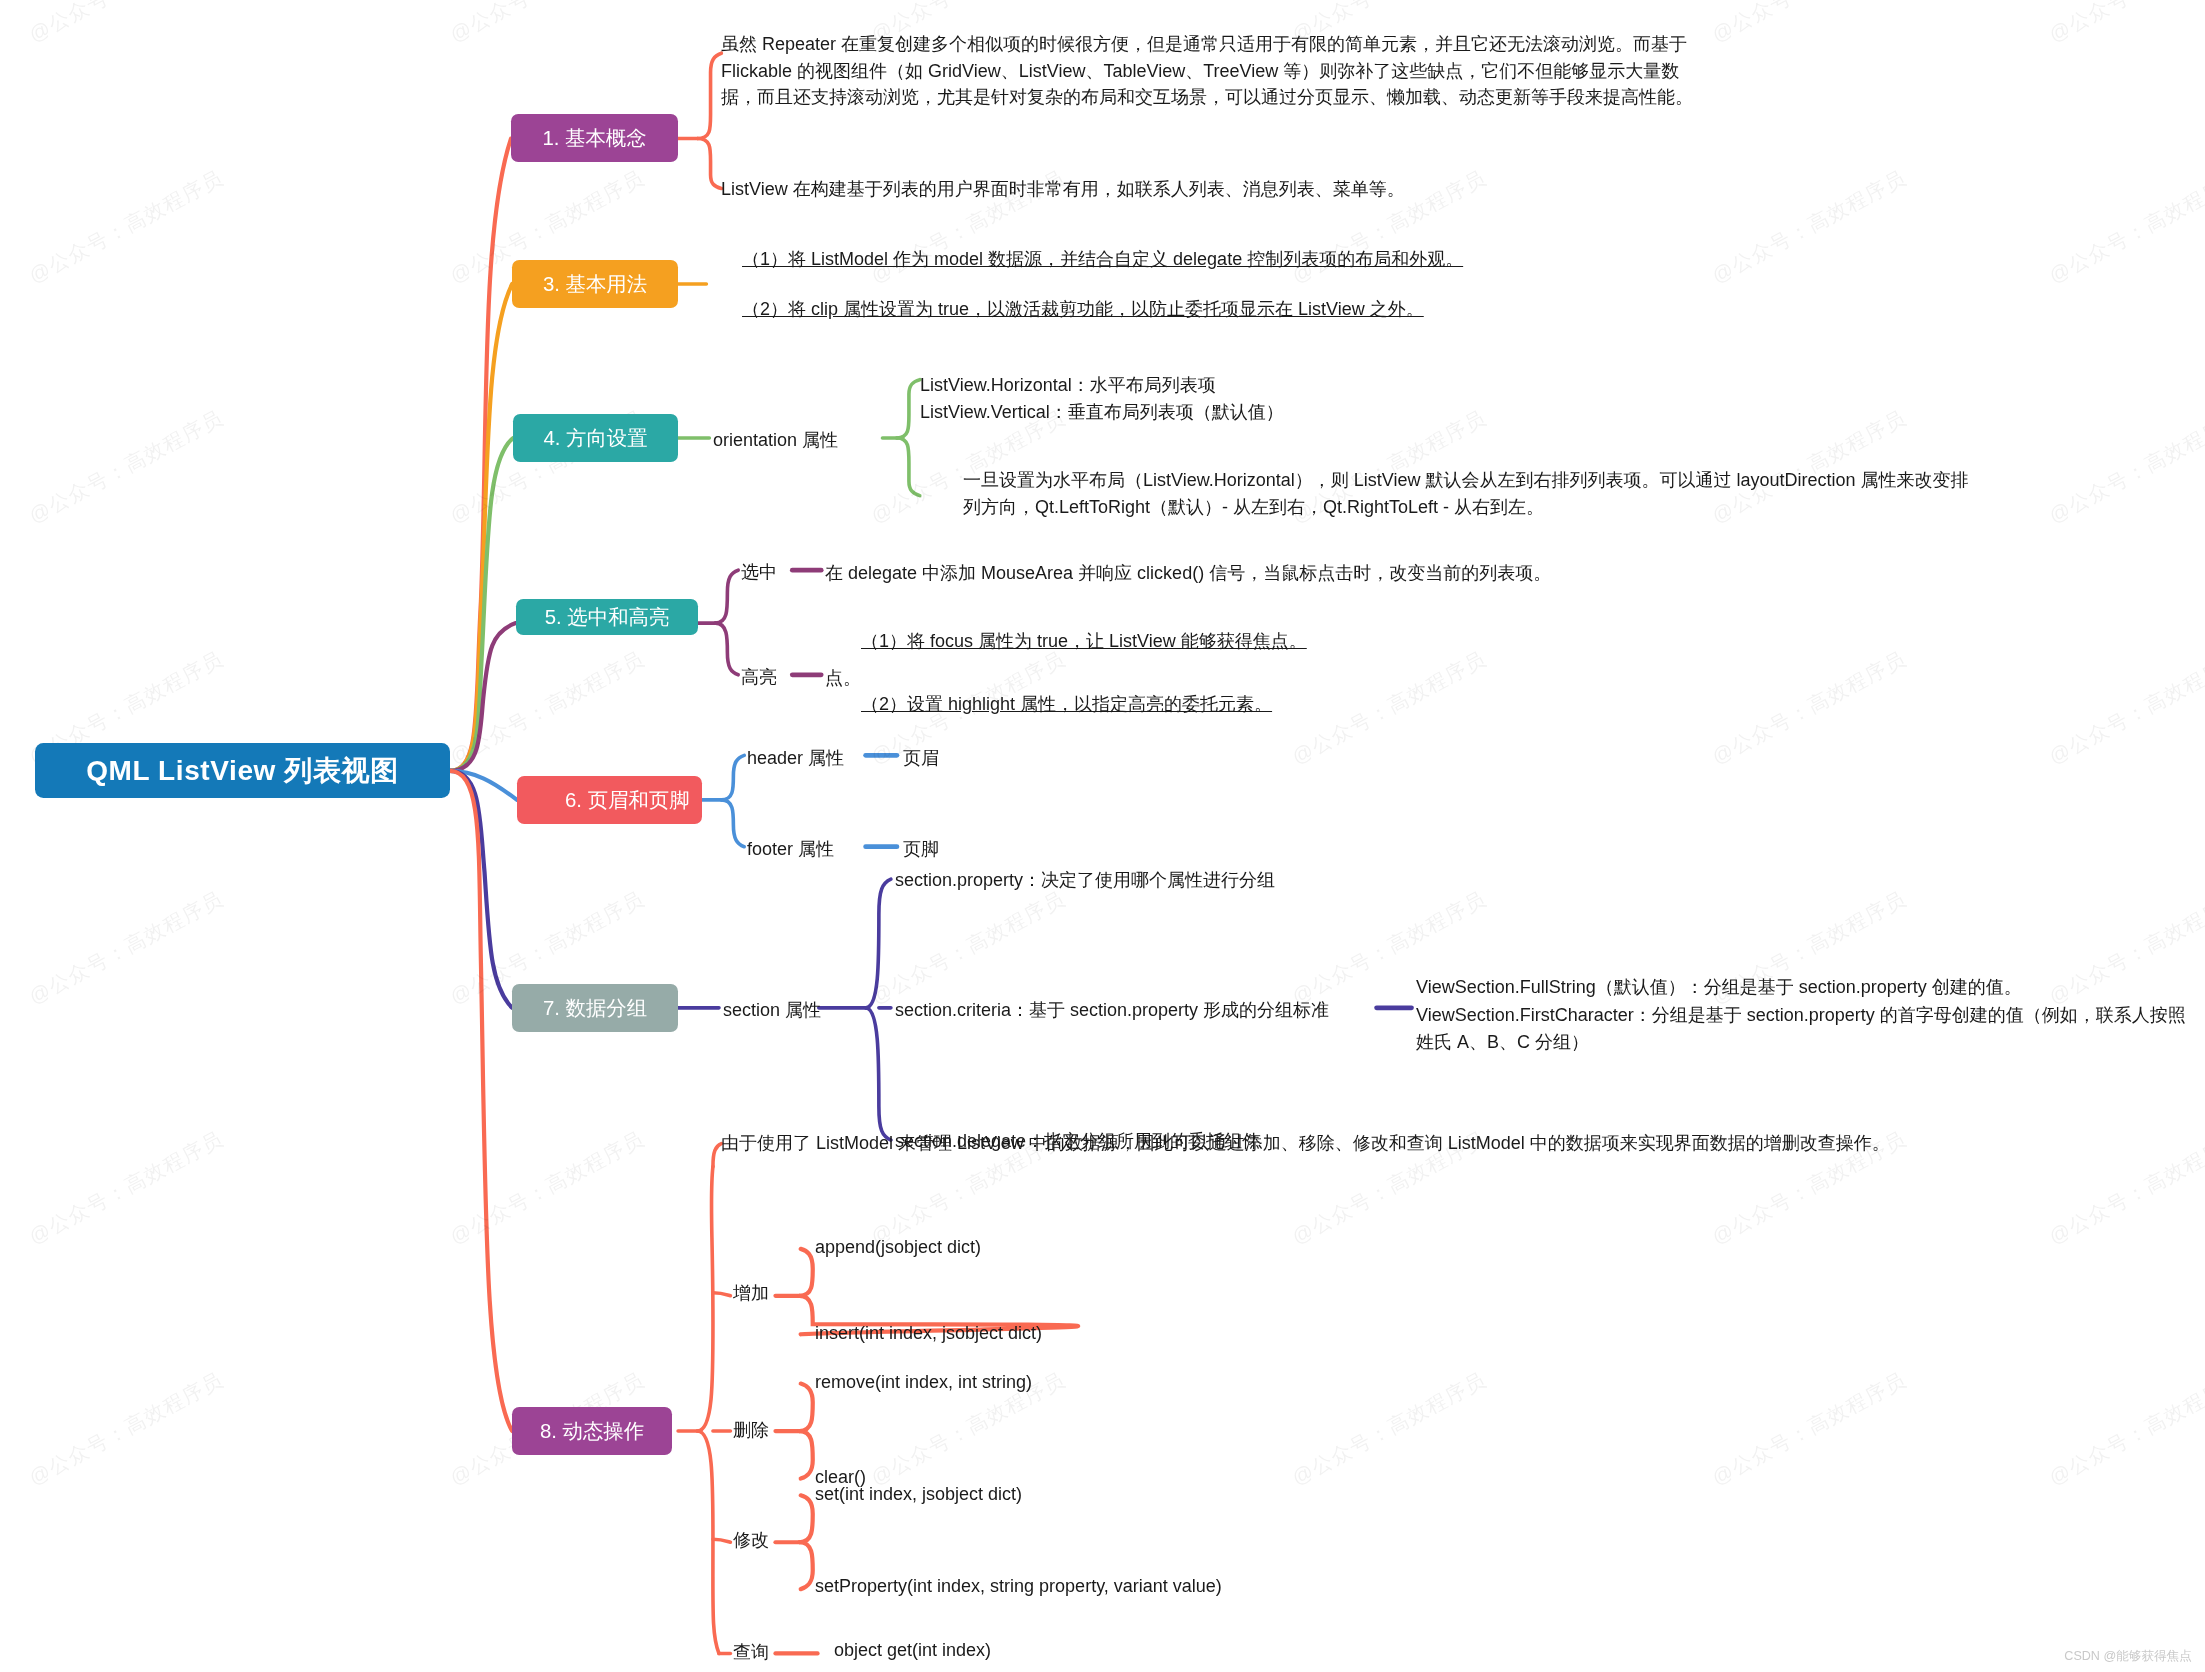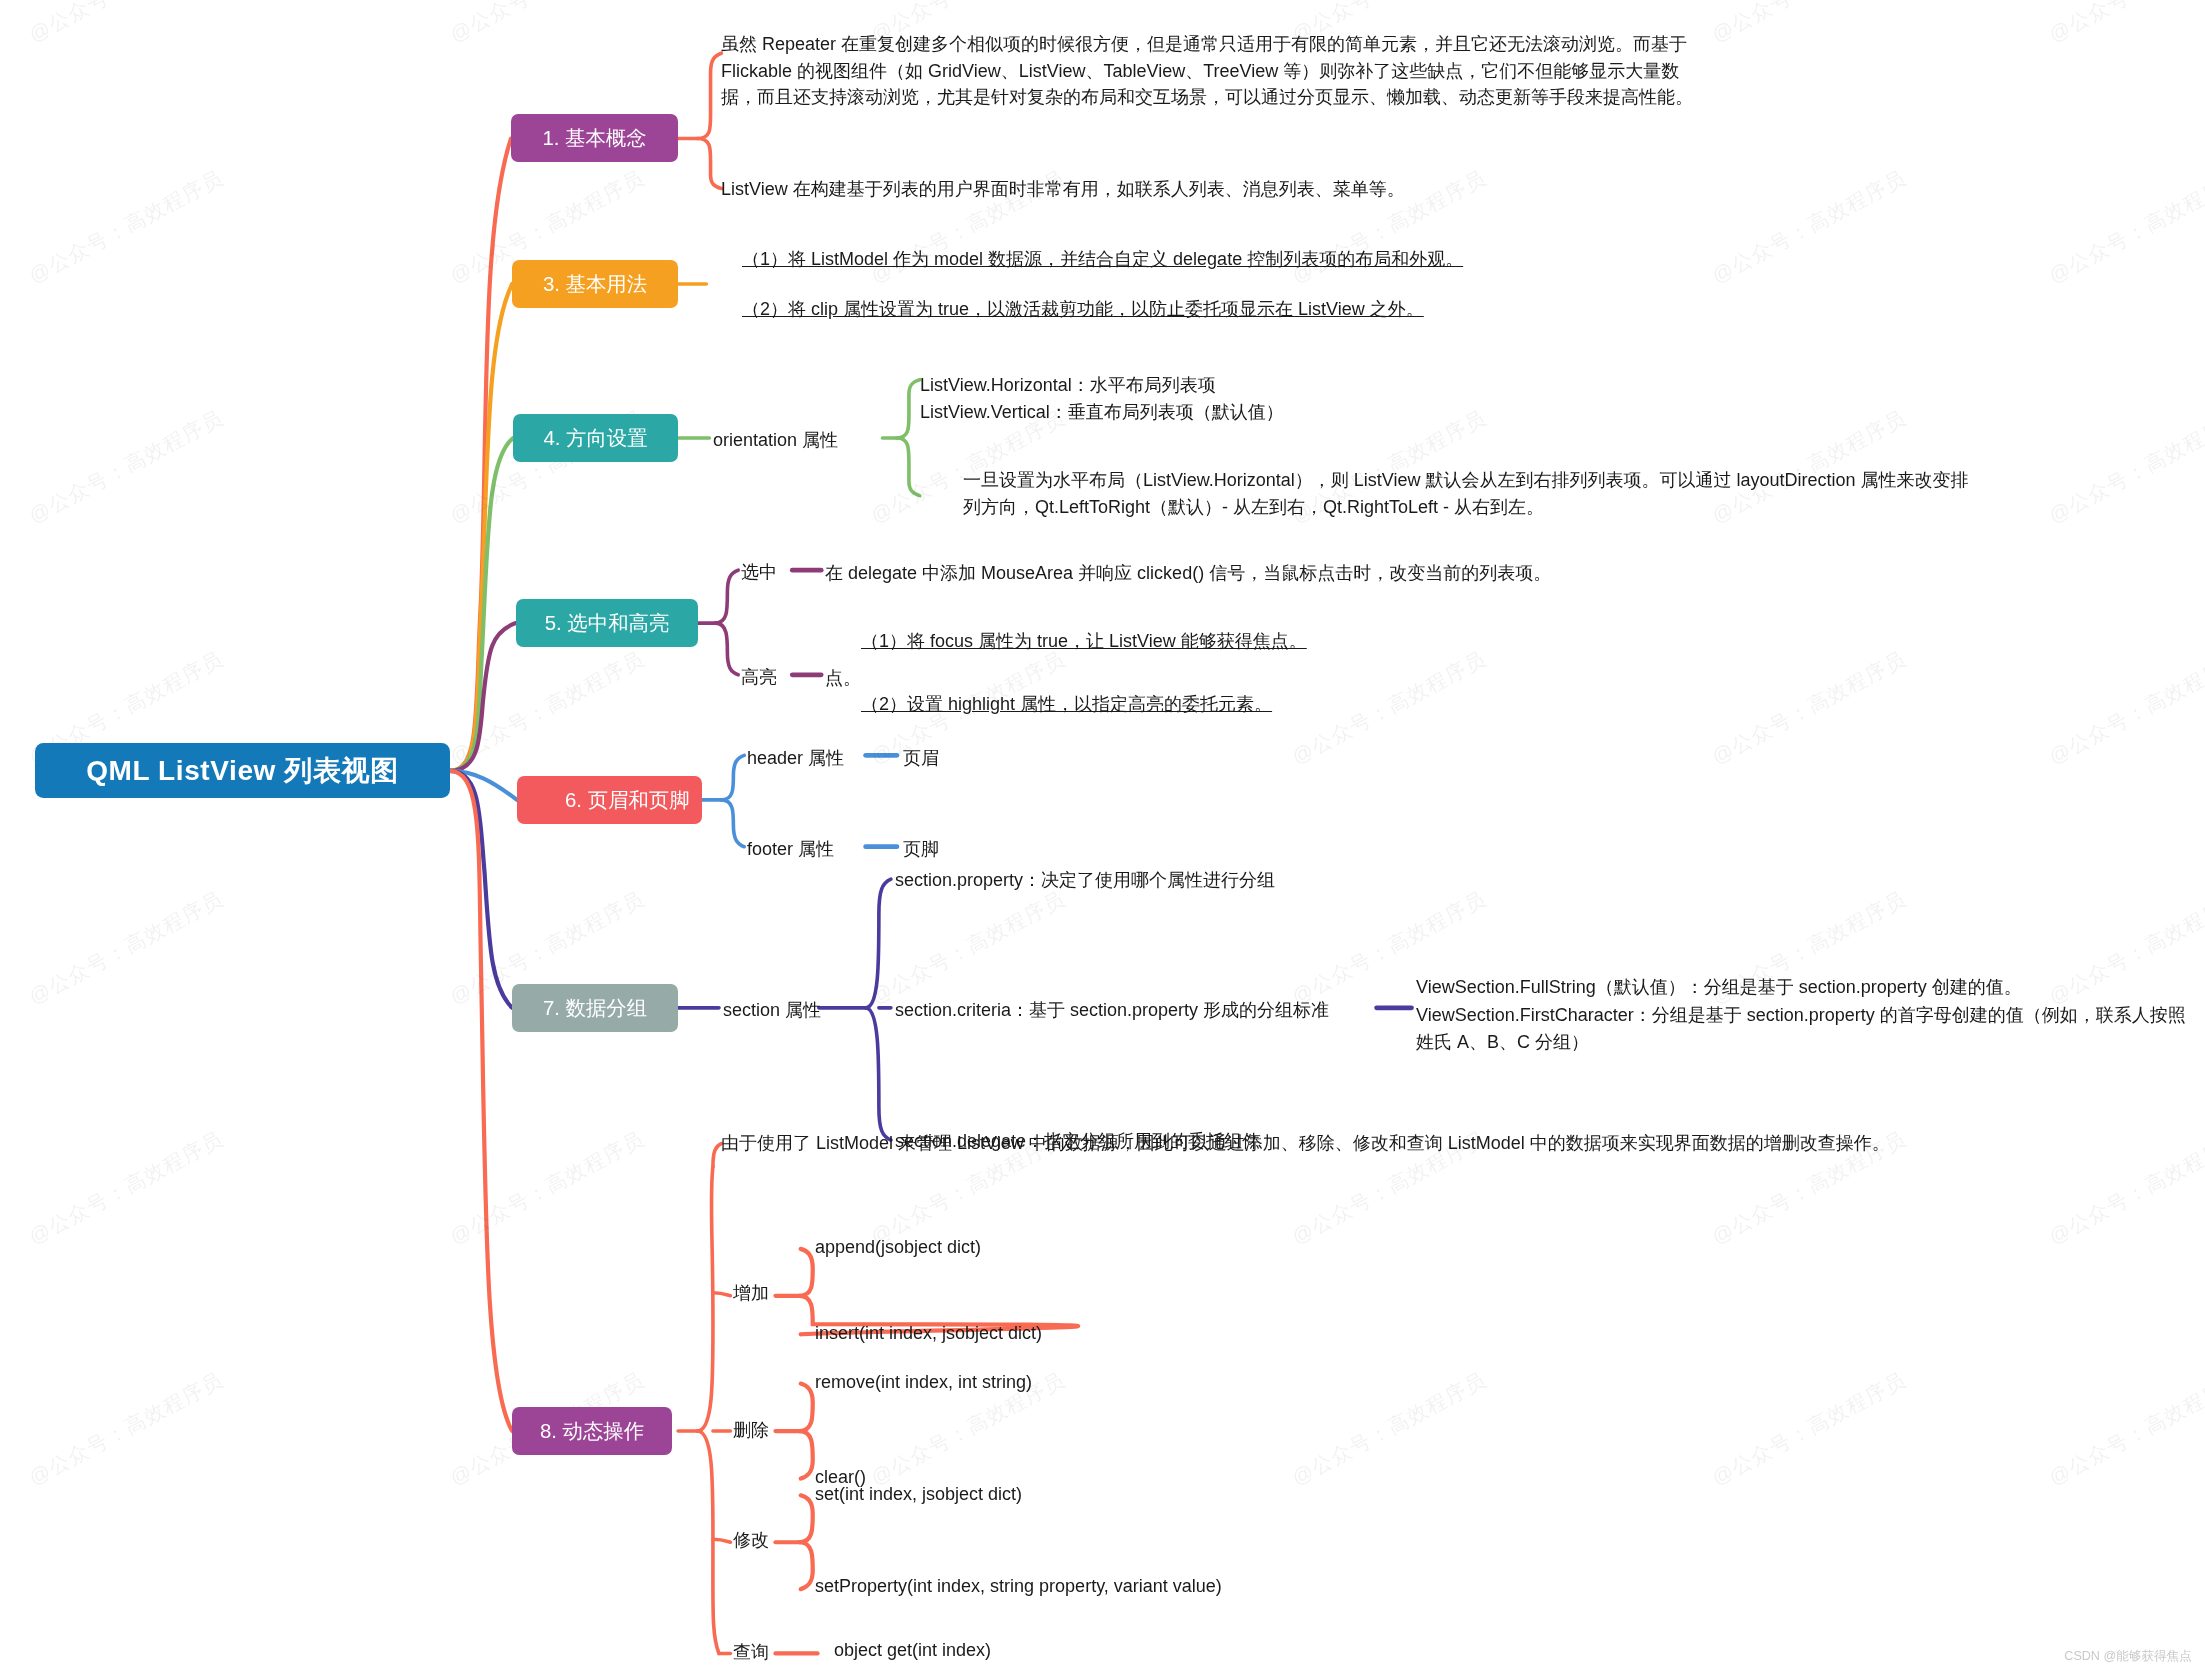--- a/index.html
+++ b/index.html
@@ -269,21 +269,21 @@
   <div class="bnode" style="left:512px; top:260px; width:166px; height:48px; background:#F5A020;">3. 基本用法</div>
   <div class="para para-indent" style="left:706px; top:246px; width:950px;">（1）将 ListModel 作为 model 数据源，并结合自定义 delegate 控制列表项的布局和外观。</div>
   <div class="para para-indent" style="left:706px; top:296px; width:950px;">（2）将 clip 属性设置为 true，以激活裁剪功能，以防止委托项显示在 ListView 之外。</div>
 
   <div class="bnode" style="left:513px; top:414px; width:165px; height:48px; background:#2BA8A5;">4. 方向设置</div>
   <div class="sublabel" style="left:713px; top:428px;">orientation 属性</div>
   <div class="para" style="left:920px; top:372px; width:1022px;">ListView.Horizontal：水平布局列表项</div>
   <div class="para" style="left:920px; top:399px; width:1022px;">ListView.Vertical：垂直布局列表项（默认值）</div>
   <div class="para" style="left:920px; top:467px; width:1022px;margin-left:43px;">一旦设置为水平布局（ListView.Horizontal），则 ListView 默认会从左到右排列列表项。可以通过 layoutDirection 属性来改变排列方向，Qt.LeftToRight（默认）- 从左到右，Qt.RightToLeft - 从右到左。</div>
 
-  <div class="bnode" style="left:516px; top:599px; width:182px; height:48px; background:#2BA8A5;">5. 选中和高亮</div>
+  <div class="bnode" style="left:516px; top:599px; width:182px; height:36px; background:#2BA8A5;">5. 选中和高亮</div>
   <div class="sublabel" style="left:741px; top:560px;">选中</div>
   <div class="para" style="left:825px; top:560px; width:1142px;">在 delegate 中添加 MouseArea 并响应 clicked() 信号，当鼠标点击时，改变当前的列表项。</div>
   <div class="sublabel" style="left:741px; top:665px;">高亮</div>
   <div class="para para-indent" style="left:825px; top:628px; width:782px;">（1）将 focus 属性为 true，让 ListView 能够获得焦点。</div>
   <div class="para" style="left:825px; top:665px; width:782px;">点。</div>
   <div class="para para-indent" style="left:825px; top:691px; width:782px;">（2）设置 highlight 属性，以指定高亮的委托元素。</div>
 
   <div class="bnode" style="left:517px; top:776px; width:185px; height:48px; background:#F25A5E;padding-left:44px;">6. 页眉和页脚</div>
   <div class="sublabel" style="left:747px; top:746px;">header 属性</div>
   <div class="sublabel" style="left:903px; top:746px;">页眉</div>

